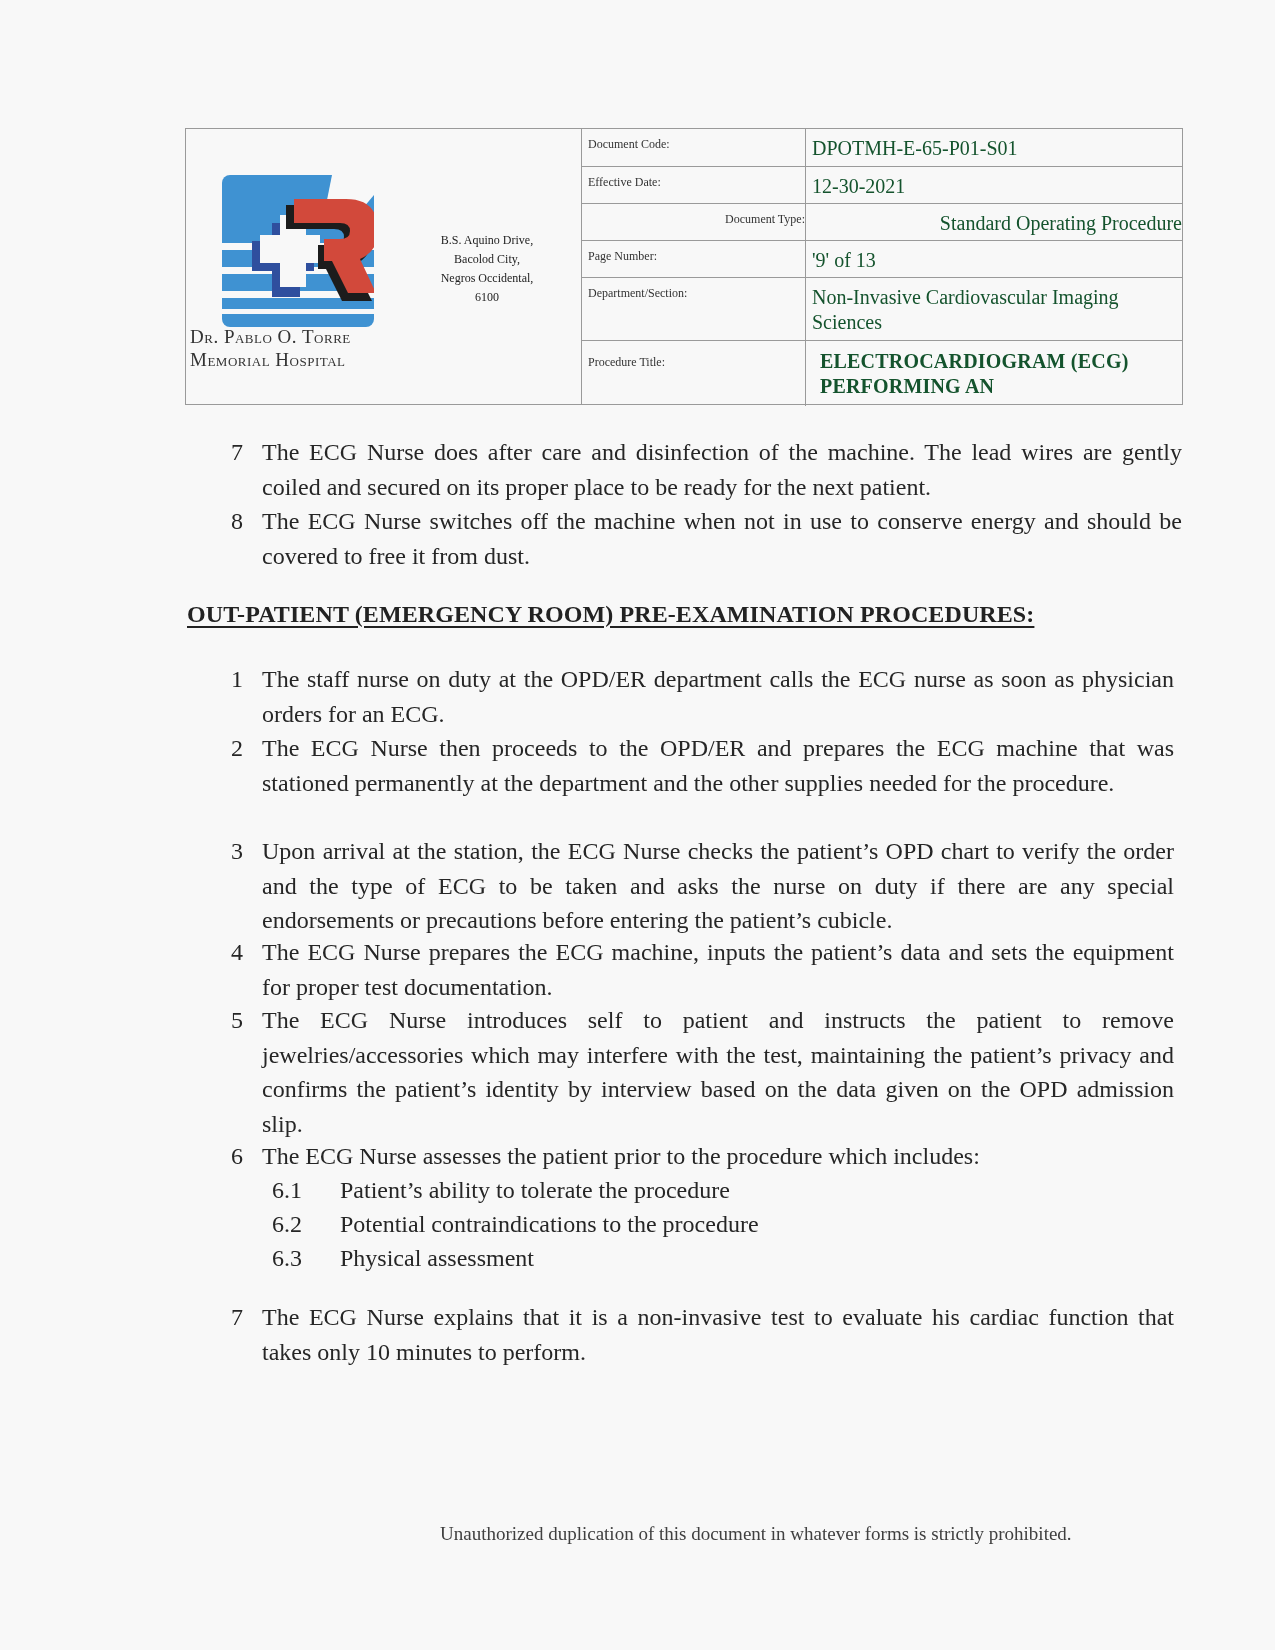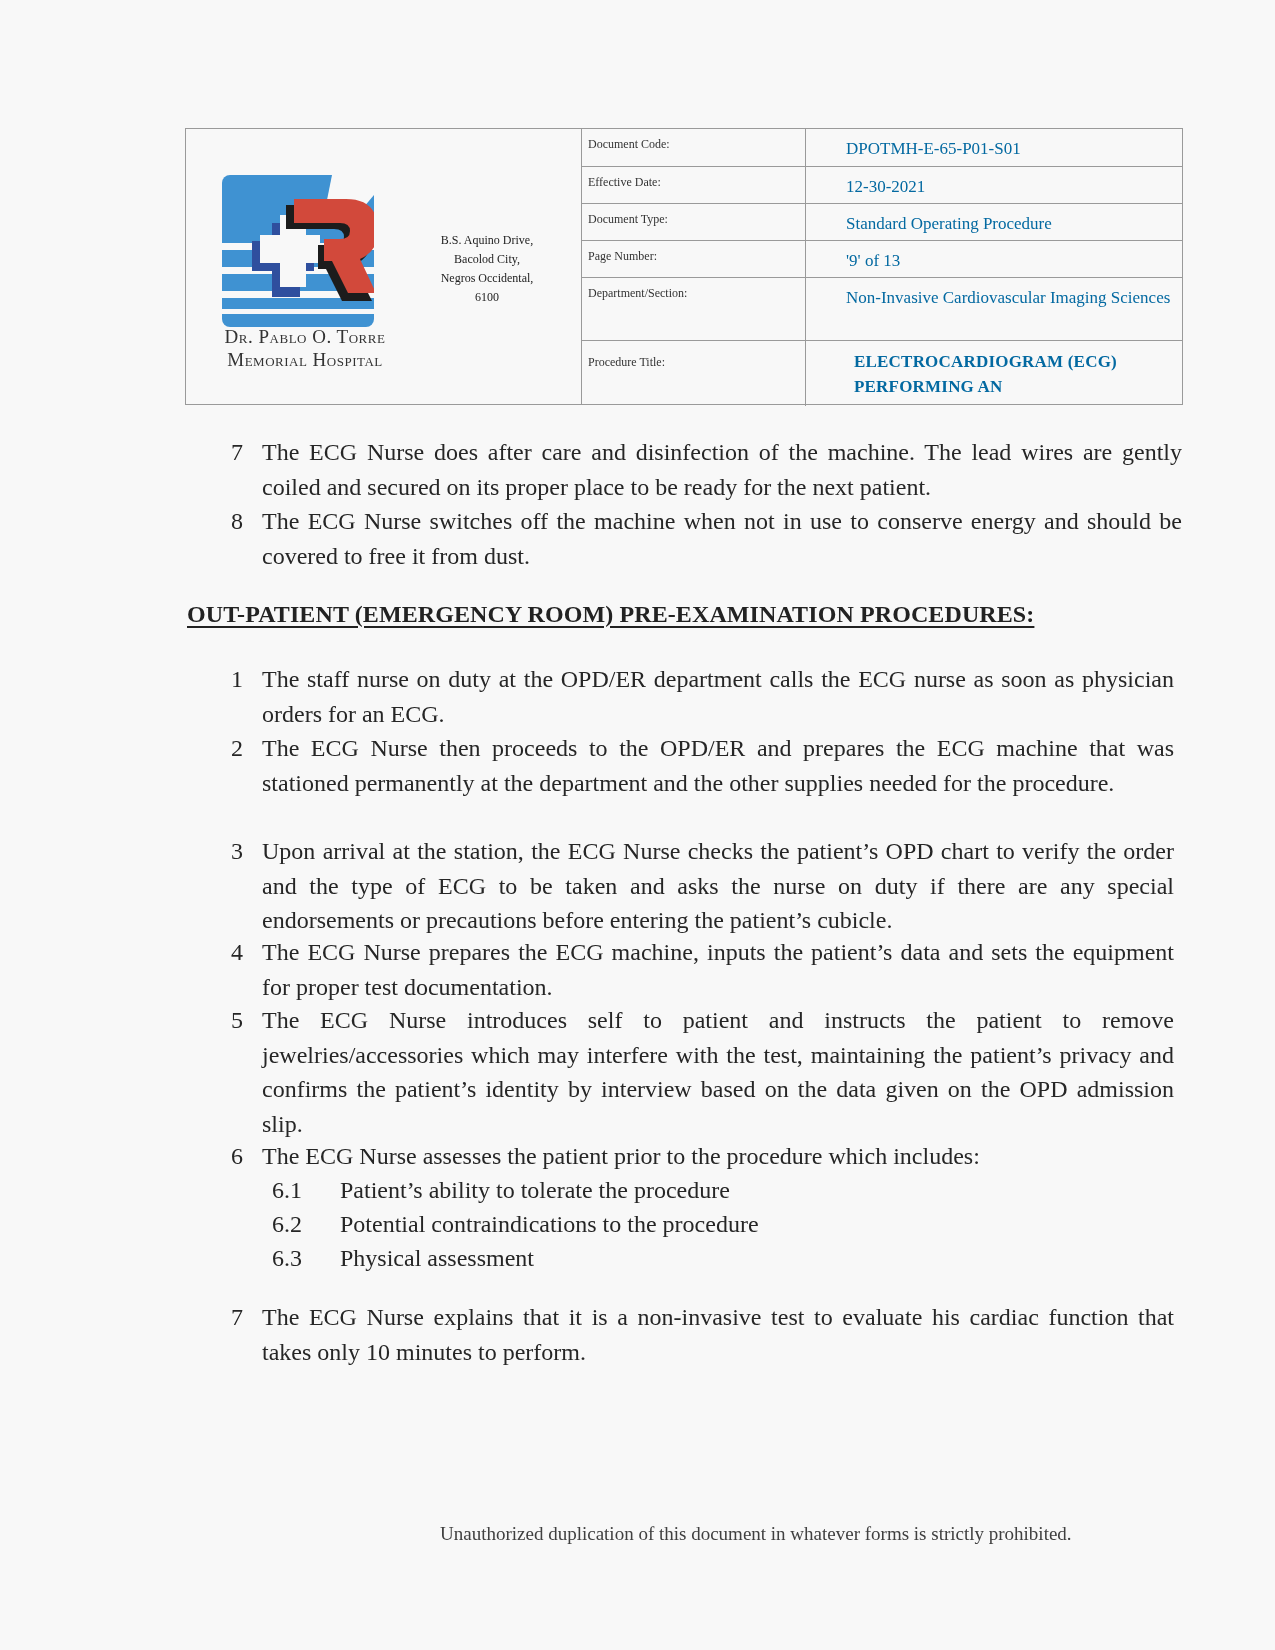--- a/index.html
+++ b/index.html
@@ -15,41 +15,41 @@
   .hdr {
     position: absolute; left: 185px; top: 128px; width: 998px; height: 277px;
     border: 1px solid #9a9a9a; box-sizing: border-box;
   }
   .hdr-left {
     position: absolute; left: 0; top: 0; width: 396px; height: 100%;
     border-right: 1px solid #9a9a9a; box-sizing: border-box;
   }
   .logo { position: absolute; left: 36px; top: 46px; width: 152px; height: 152px; }
   .hosp-name {
-    position: absolute; left: 4px; top: 196px; width: 230px; text-align: center;
+    position: absolute; left: 4px; top: 196px; width: 230px; 
     font-size: 19px; letter-spacing: 0.5px; line-height: 23px; color: #333;
     font-variant: small-caps;
   }
   .address {
     position: absolute; left: 226px; top: 102px; width: 150px; text-align: center;
     font-size: 12px; line-height: 19px; color: #222;
   }
   .hdr-table { position: absolute; left: 396px; top: 0; right: 0; bottom: 0; }
   .hrow {
     position: absolute; left: 0; right: 0; border-bottom: 1px solid #9a9a9a; box-sizing: border-box;
   }
   .hrow:last-child { border-bottom: none; }
   .hlabel {
     position: absolute; left: 0; top: 0; bottom: 0; width: 224px;
     border-right: 1px solid #9a9a9a; box-sizing: border-box;
     padding: 8px 0 0 6px; font-size: 12px; color: #333;
   }
   .hval {
     position: absolute; left: 224px; top: 0; right: 0; bottom: 0;
-    padding: 7px 0 0 6px; font-size: 17px; color: #0369a1; line-height: 25px; margin-left: 34px;
+    padding: 7px 0 0 6px; font-size: 20px; color: #14532d; line-height: 25px;
   }
   .hval.bold { font-weight: bold; padding-left: 14px; letter-spacing: 0.2px; }
 
   
   .list-item {
     position: absolute; left: 0; width: 1275px;
     font-size: 24px; line-height: 34.5px; color: #262626;
   }
   .num { position: absolute; left: 231px; }
   .txt { position: absolute; left: 262px; width: 920px; text-align: justify; }
@@ -107,21 +107,21 @@
 
     <div class="hdr-table">
       <div class="hrow" style="top:0;height:38px;">
         <div class="hlabel">Document Code:</div>
         <div class="hval">DPOTMH-E-65-P01-S01</div>
       </div>
       <div class="hrow" style="top:38px;height:37px;">
         <div class="hlabel">Effective Date:</div>
         <div class="hval">12-30-2021</div>
       </div>
-      <div class="hrow" style="top:75px;height:37px;">
+      <div class="hrow" style="top:75px;height:37px;text-align:right;">
         <div class="hlabel">Document Type:</div>
         <div class="hval">Standard Operating Procedure</div>
       </div>
       <div class="hrow" style="top:112px;height:37px;">
         <div class="hlabel">Page Number:</div>
         <div class="hval">'9' of 13</div>
       </div>
       <div class="hrow" style="top:149px;height:63px;">
         <div class="hlabel">Department/Section:</div>
         <div class="hval" style="width:360px;">Non-Invasive Cardiovascular Imaging Sciences</div>

